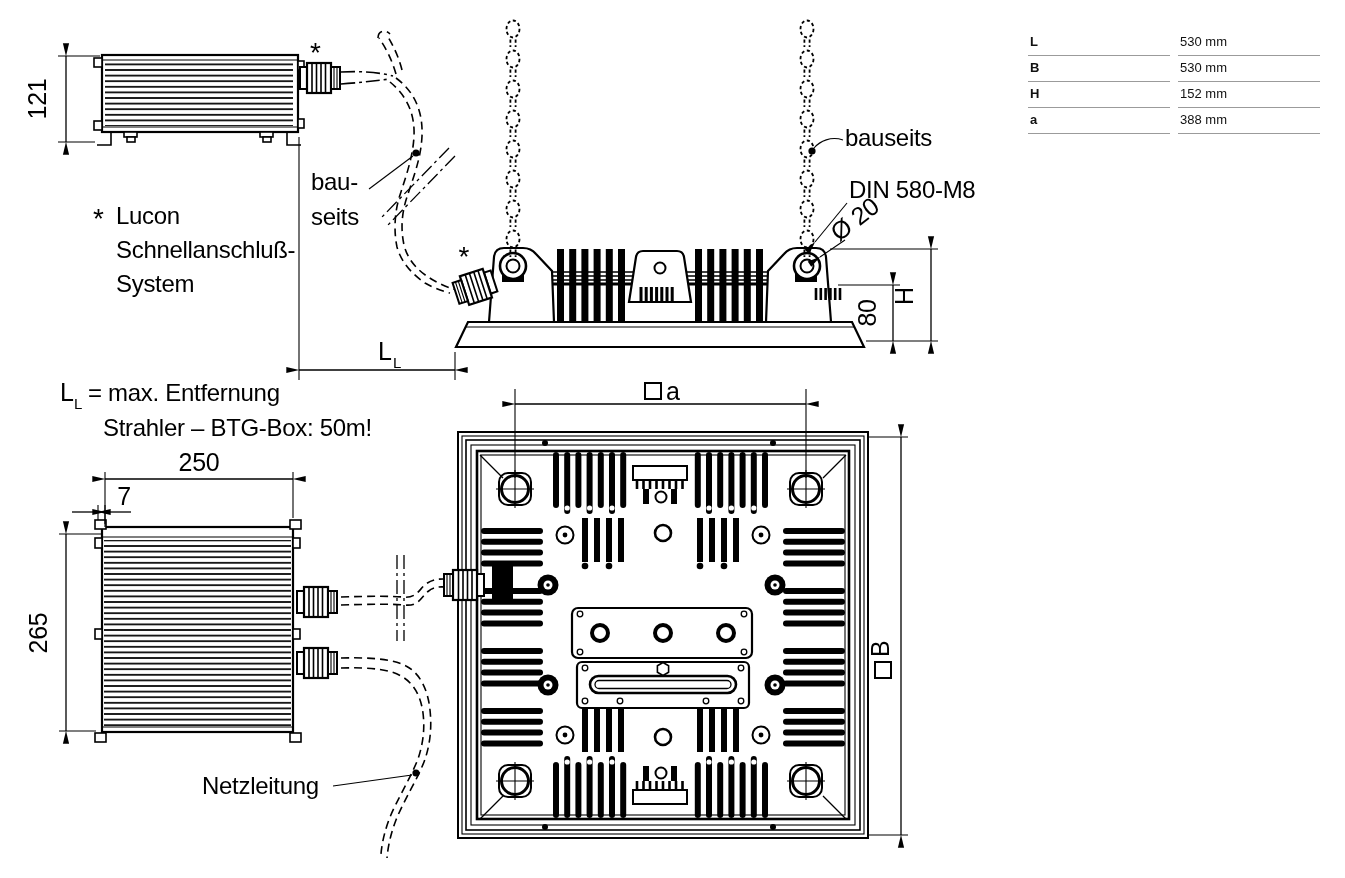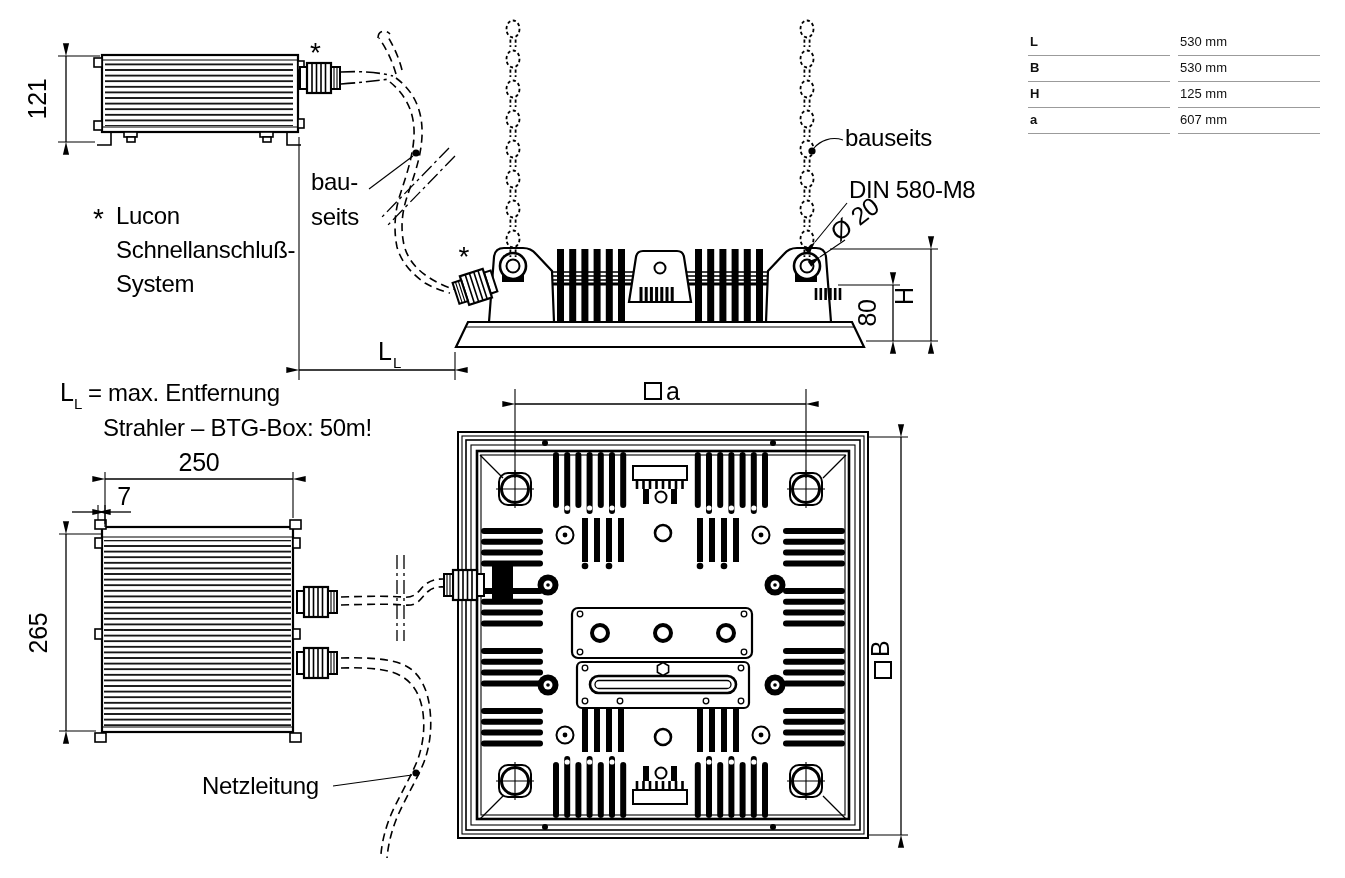--- a/index.html
+++ b/index.html
@@ -480,18 +480,18 @@
     </g>
   </g>
 </svg>
 
 <div class="spec-table">
   <div class="spec-cell spec-label">L</div>
   <div class="spec-cell">530 mm</div>
   <div class="spec-cell spec-label">B</div>
   <div class="spec-cell">530 mm</div>
   <div class="spec-cell spec-label">H</div>
-  <div class="spec-cell">125 mm</div>
+  <div class="spec-cell">152 mm</div>
   <div class="spec-cell spec-label">a</div>
-  <div class="spec-cell">607 mm</div>
+  <div class="spec-cell">388 mm</div>
 </div>
 
 </div>
 
 </body></html>

